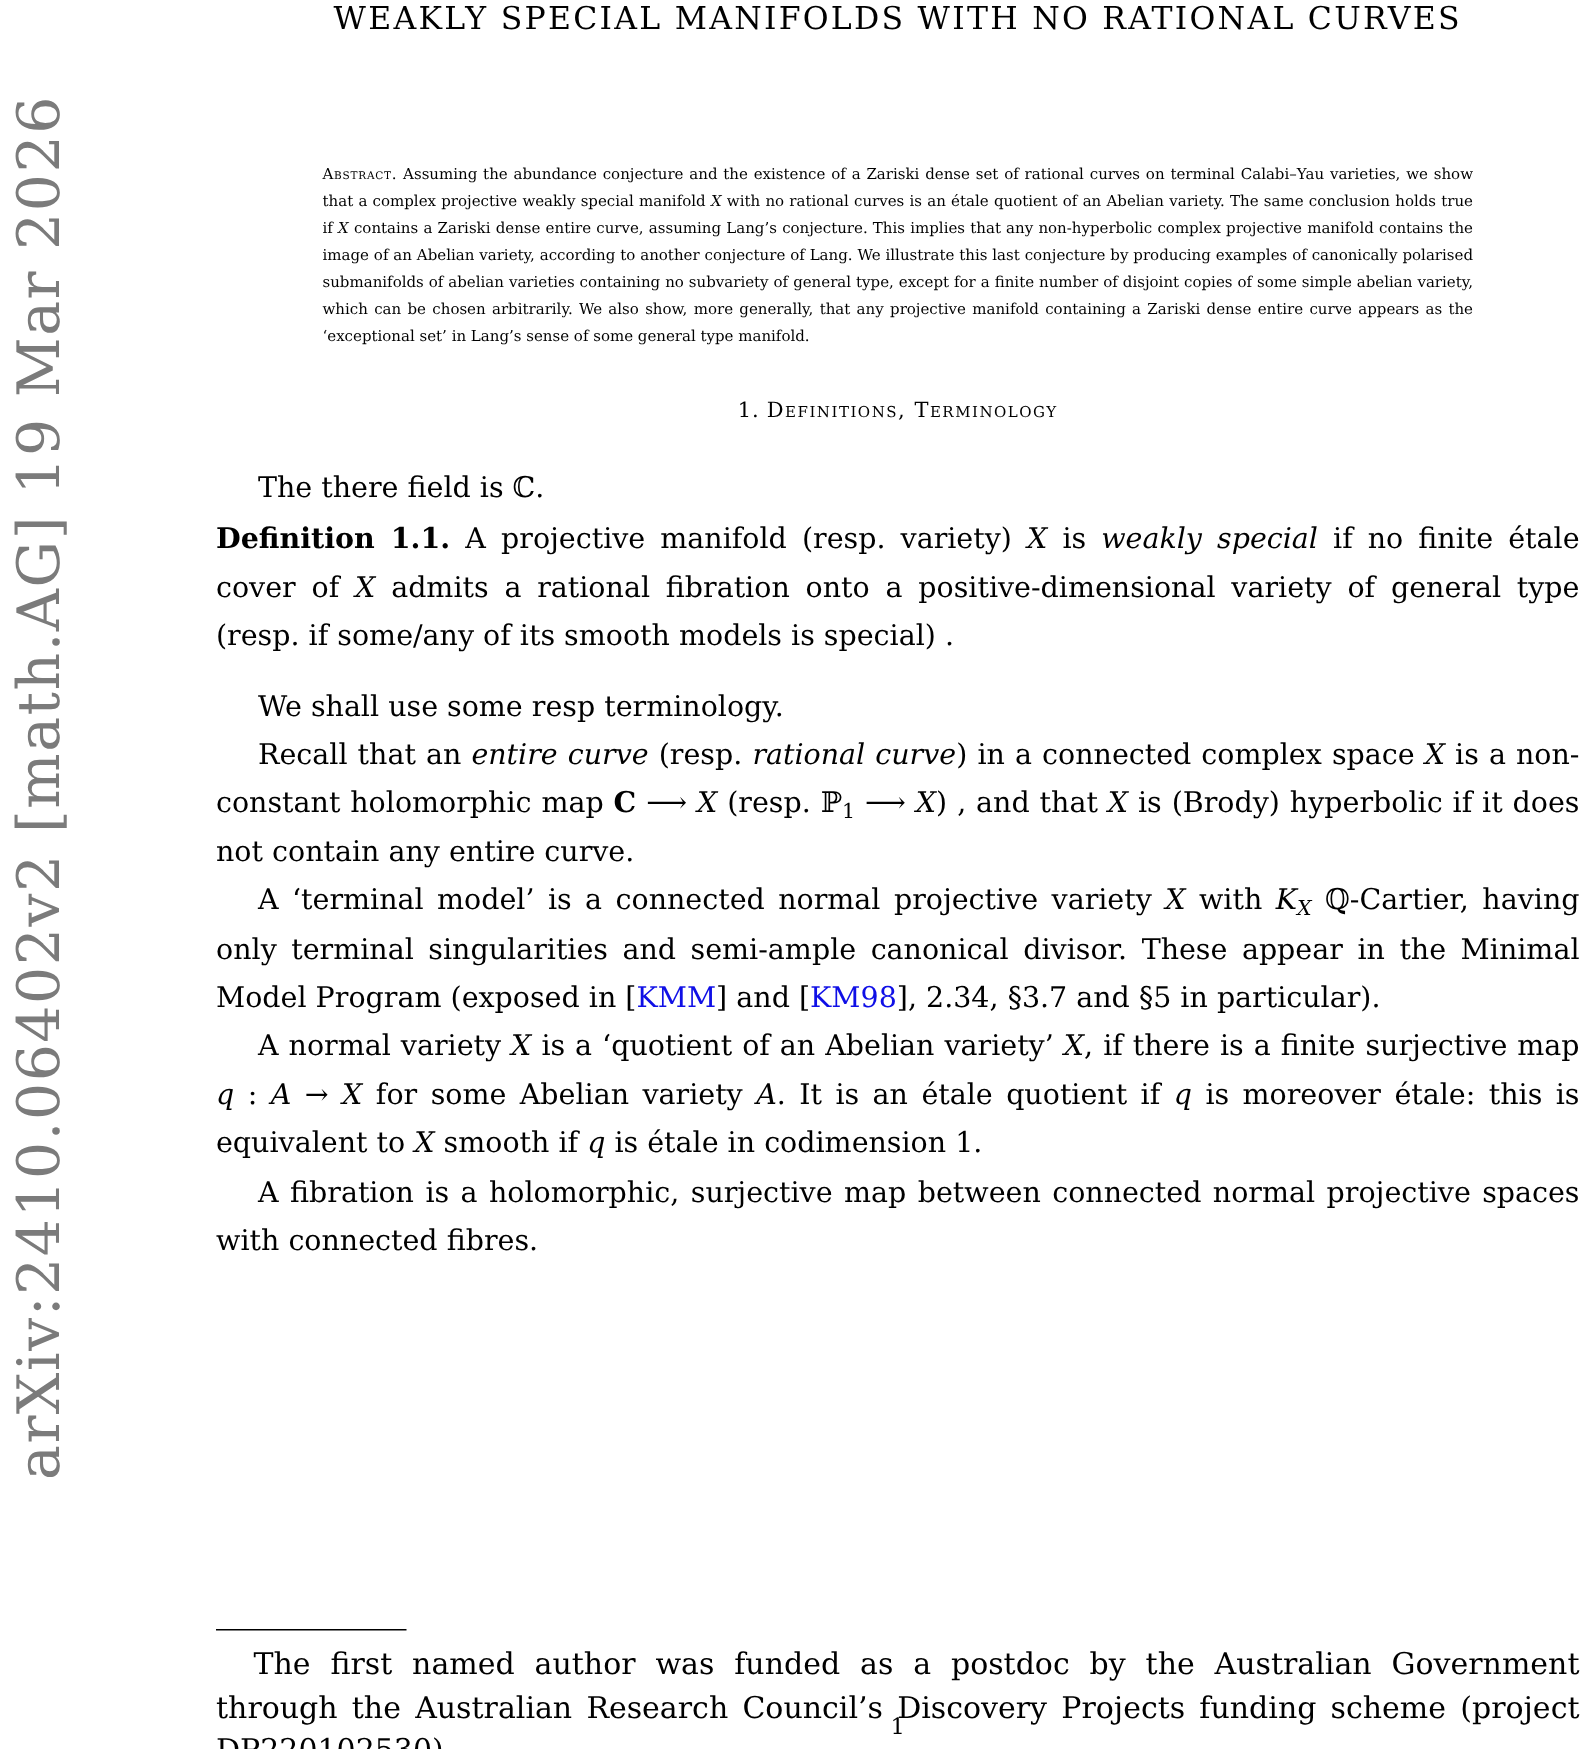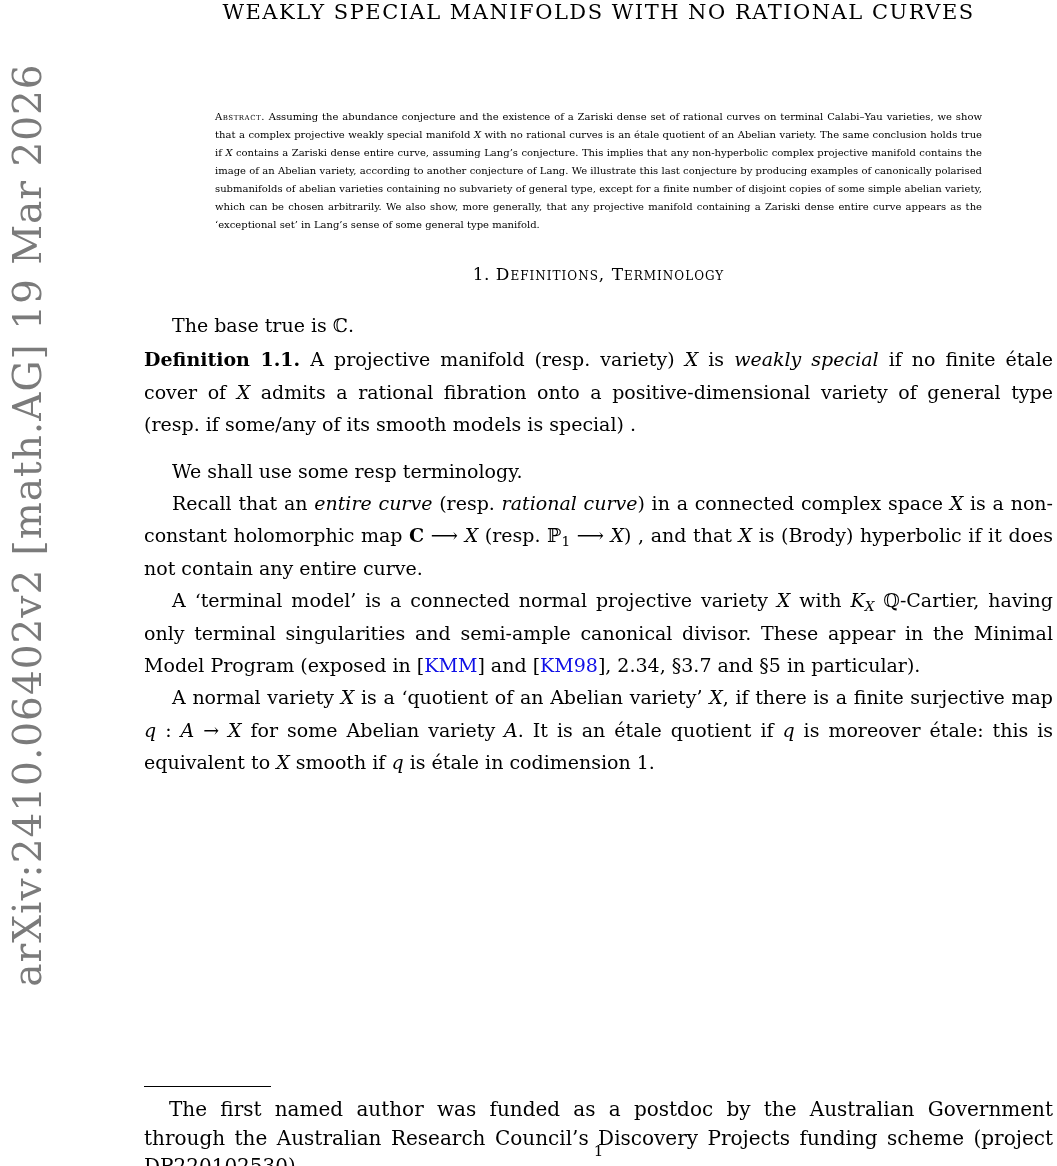--- a/index.html
+++ b/index.html
@@ -52,21 +52,21 @@
     margin: 84px auto 0 auto;
     font-size: 10px;
     line-height: 18px;
     text-align: justify;
   }
   .abstract-label { font-variant: small-caps; letter-spacing: 0.5px; }
   .sc { font-variant: small-caps; }
 
   .section-heading {
     margin: 30px 0 0 0;
-    font-size: 17px; font-weight: 400;
+    font-size: 14px; font-weight: 400;
     text-align: center;
     letter-spacing: 0.5px;
     line-height: 20px;
   }
   .section-heading .sc { letter-spacing: 1px; }
 
   .para {
     margin: 0;
     font-size: 19px;
     line-height: 32.4px;
@@ -116,32 +116,33 @@
 
     <p class="abstract">
       <span class="abstract-label">Abstract.</span><span><span> Assuming the abundance conjecture and the existence of a Zariski dense set of rational curves on terminal Calabi–Yau varieties, we show that a complex projective weakly special manifold </span><span class="seg-i">X</span><span> with no rational curves is an étale quotient of an Abelian variety. The same conclusion holds true if </span><span class="seg-i">X</span><span> contains a Zariski dense entire curve, assuming Lang’s conjecture. This implies that any non-hyperbolic complex projective manifold contains the image of an Abelian variety, according to another conjecture of Lang. We illustrate this last conjecture by producing examples of canonically polarised submanifolds of abelian varieties containing no subvariety of general type, except for a finite number of disjoint copies of some simple abelian variety, which can be chosen arbitrarily. We also show, more generally, that any projective manifold containing a Zariski dense entire curve appears as the ‘exceptional set’ in Lang’s sense of some general type manifold.</span></span>
     </p>
 
     <h2 class="section-heading">
       <span>1.</span>
       <span class="sc">Definitions, Terminology</span>
     </h2>
 
-    <p class="para first"><span>The base true is ℂ.</span></p>
+    <p class="para first"><span>The there field is ℂ.</span></p>
 
     <p class="para noindent def-para"><span class="seg-b">Definition 1.1.</span><span> A projective manifold (resp. variety) </span><span class="seg-i">X</span><span> is </span><span class="seg-i">weakly special</span><span> if no finite étale cover of </span><span class="seg-i">X</span><span> admits a rational fibration onto a positive-dimensional variety of general type (resp. if some/any of its smooth models is special) .</span></p>
 
     <p class="para"><span>We shall use some resp terminology.</span></p>
 
     <p class="para"><span>Recall that an </span><span class="seg-i">entire curve</span><span> (resp. </span><span class="seg-i">rational curve</span><span>) in a connected complex space </span><span class="seg-i">X</span><span> is a non-constant holomorphic map </span><span class="seg-b">C</span><span> ⟶ </span><span class="seg-i">X</span><span> (resp. ℙ</span><span class="seg-sub">1</span><span> ⟶ </span><span class="seg-i">X</span><span>) , and that </span><span class="seg-i">X</span><span> is (Brody) hyperbolic if it does not contain any entire curve.</span></p>
 
     <p class="para"><span>A ‘terminal model’ is a connected normal projective variety </span><span class="seg-i">X</span><span> with </span><span class="seg-i">K</span><span class="seg-i seg-sub">X</span><span> ℚ-Cartier, having only terminal singularities and semi-ample canonical divisor. These appear in the Minimal Model Program (exposed in [</span><span class="seg-link">KMM</span><span>] and [</span><span class="seg-link">KM98</span><span>], 2.34, §3.7 and §5 in particular).</span></p>
 
     <p class="para"><span>A normal variety </span><span class="seg-i">X</span><span> is a ‘quotient of an Abelian variety’ </span><span class="seg-i">X</span><span>, if there is a finite surjective map </span><span class="seg-i">q</span><span> : </span><span class="seg-i">A</span><span> → </span><span class="seg-i">X</span><span> for some Abelian variety </span><span class="seg-i">A</span><span>. It is an étale quotient if </span><span class="seg-i">q</span><span> is moreover étale: this is equivalent to </span><span class="seg-i">X</span><span> smooth if </span><span class="seg-i">q</span><span> is étale in codimension 1.</span></p>
 
+    <p class="para"><span>A fibration is a holomorphic, surjective map between connected normal projective spaces with connected fibres.</span></p>
 
     <div class="footnote">
       <div class="footnote-rule"></div>
       <p class="footnote-text"><span>The first named author was funded as a postdoc by the Australian Government through the Australian Research Council’s Discovery Projects funding scheme (project DP220102530).</span></p>
     </div>
 
     <div class="page-number">1</div>
 
   </div>
 </div>

